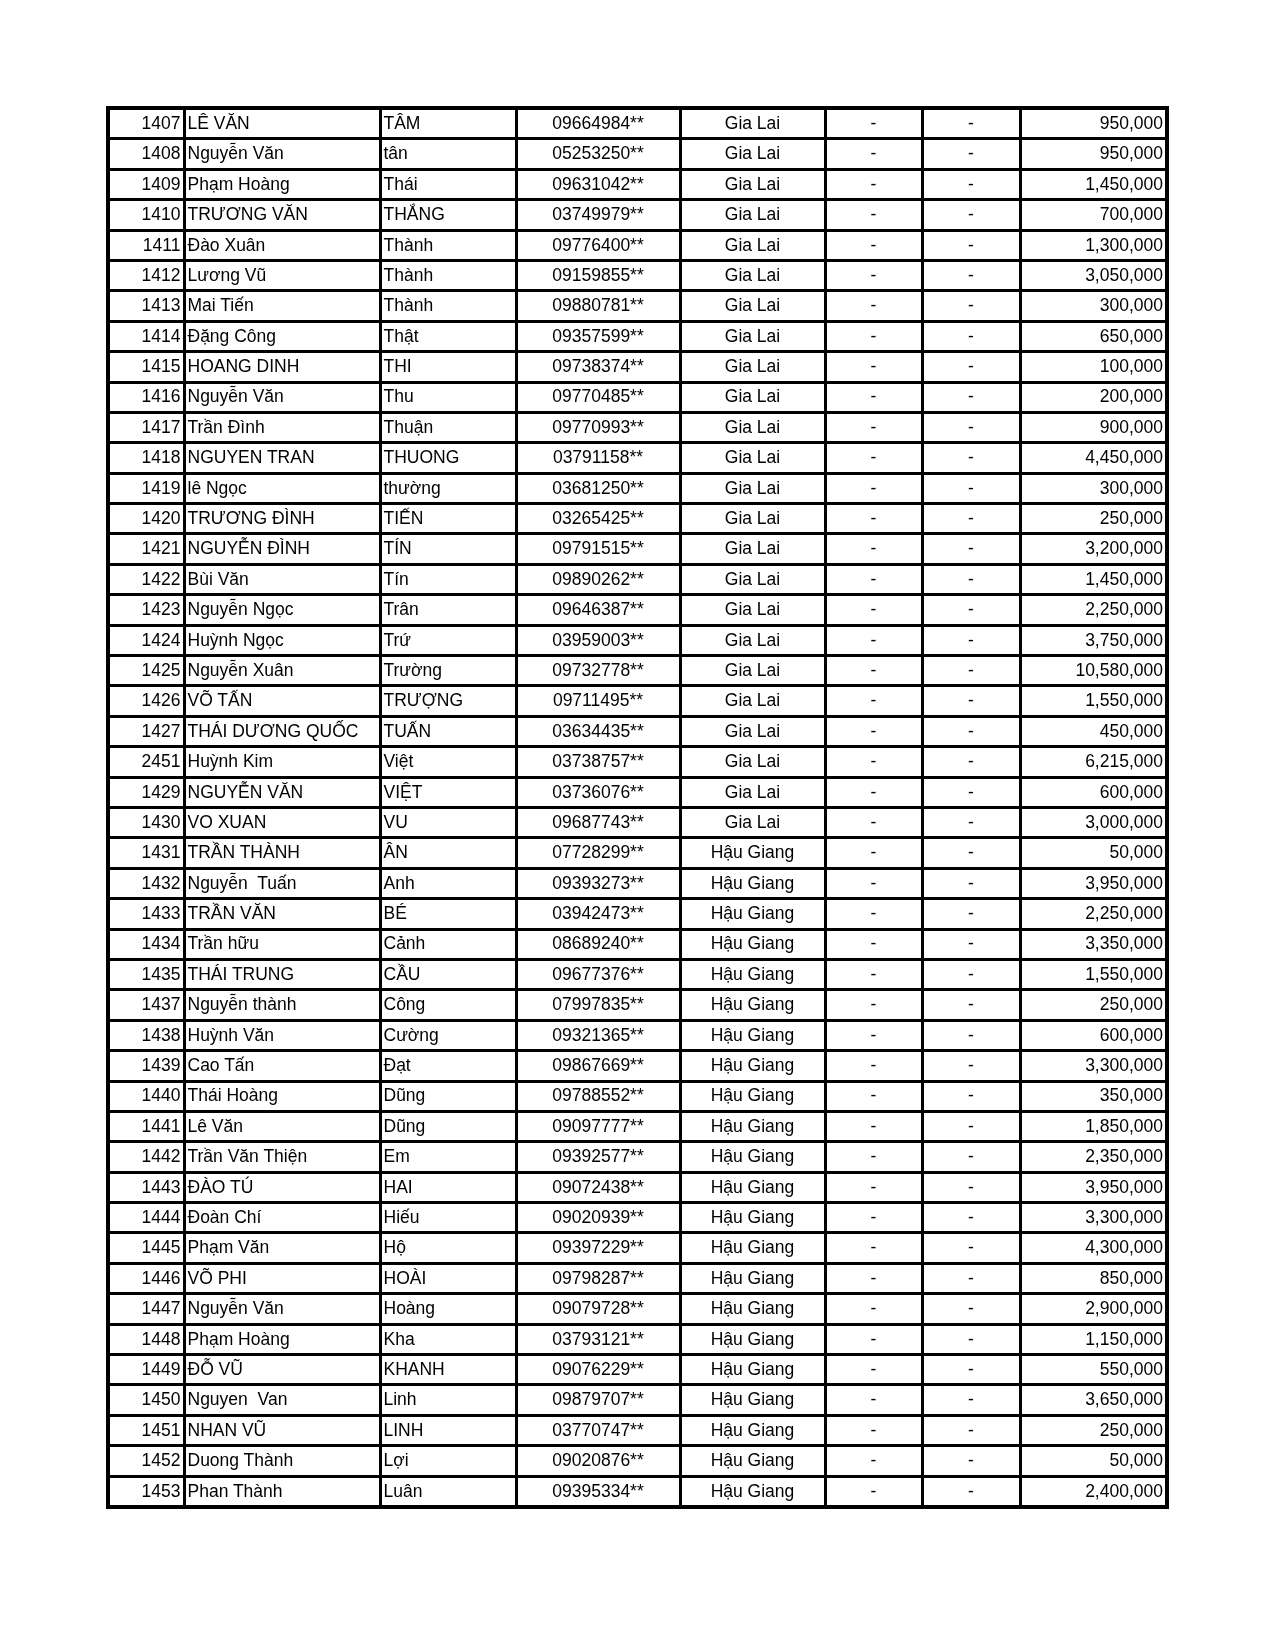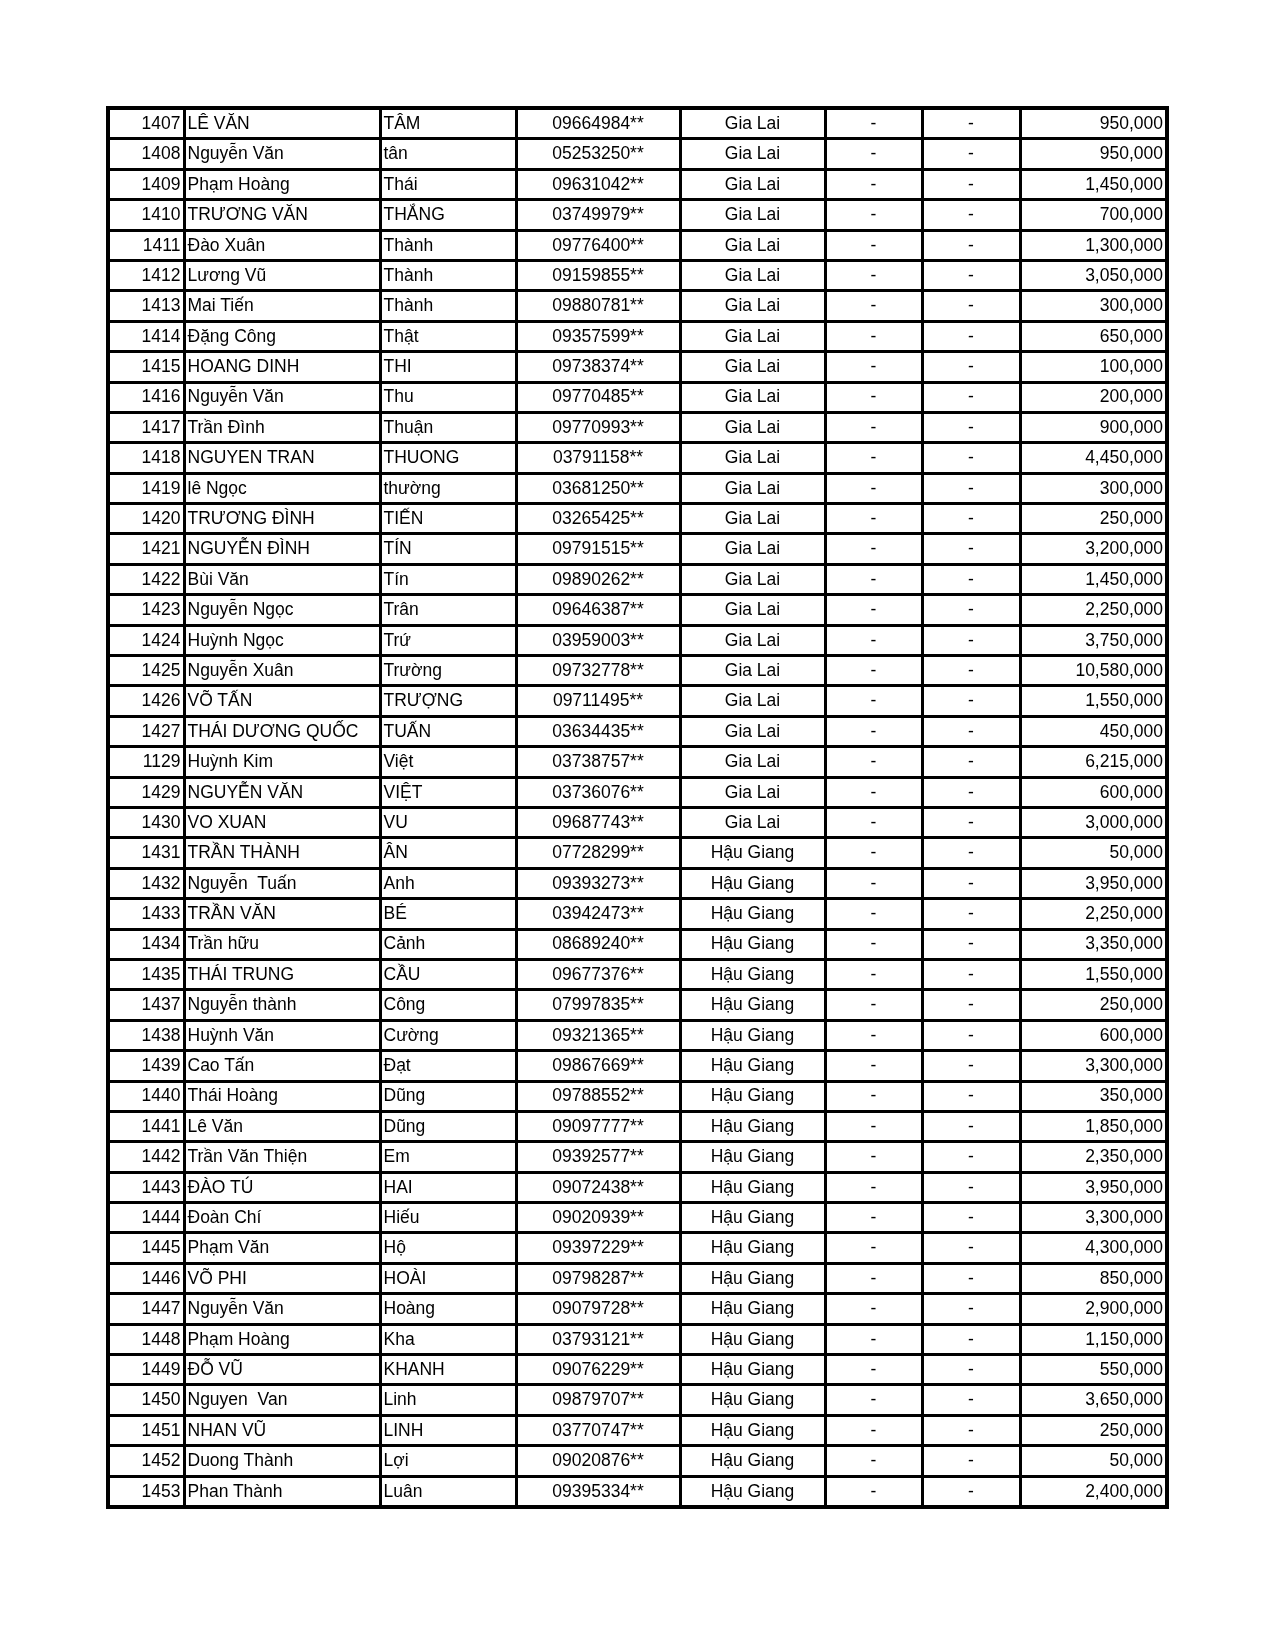--- a/index.html
+++ b/index.html
@@ -277,21 +277,21 @@
             <td class="c0">1427</td>
             <td class="c1">THÁI DƯƠNG QUỐC</td>
             <td class="c2">TUẤN</td>
             <td class="c3">03634435**</td>
             <td class="c4">Gia Lai</td>
             <td class="c5">-</td>
             <td class="c6">-</td>
             <td class="c7">450,000</td>
           </tr>
           <tr>
-            <td class="c0">1129</td>
+            <td class="c0">2451</td>
             <td class="c1">Huỳnh Kim</td>
             <td class="c2">Việt</td>
             <td class="c3">03738757**</td>
             <td class="c4">Gia Lai</td>
             <td class="c5">-</td>
             <td class="c6">-</td>
             <td class="c7">6,215,000</td>
           </tr>
           <tr>
             <td class="c0">1429</td>

